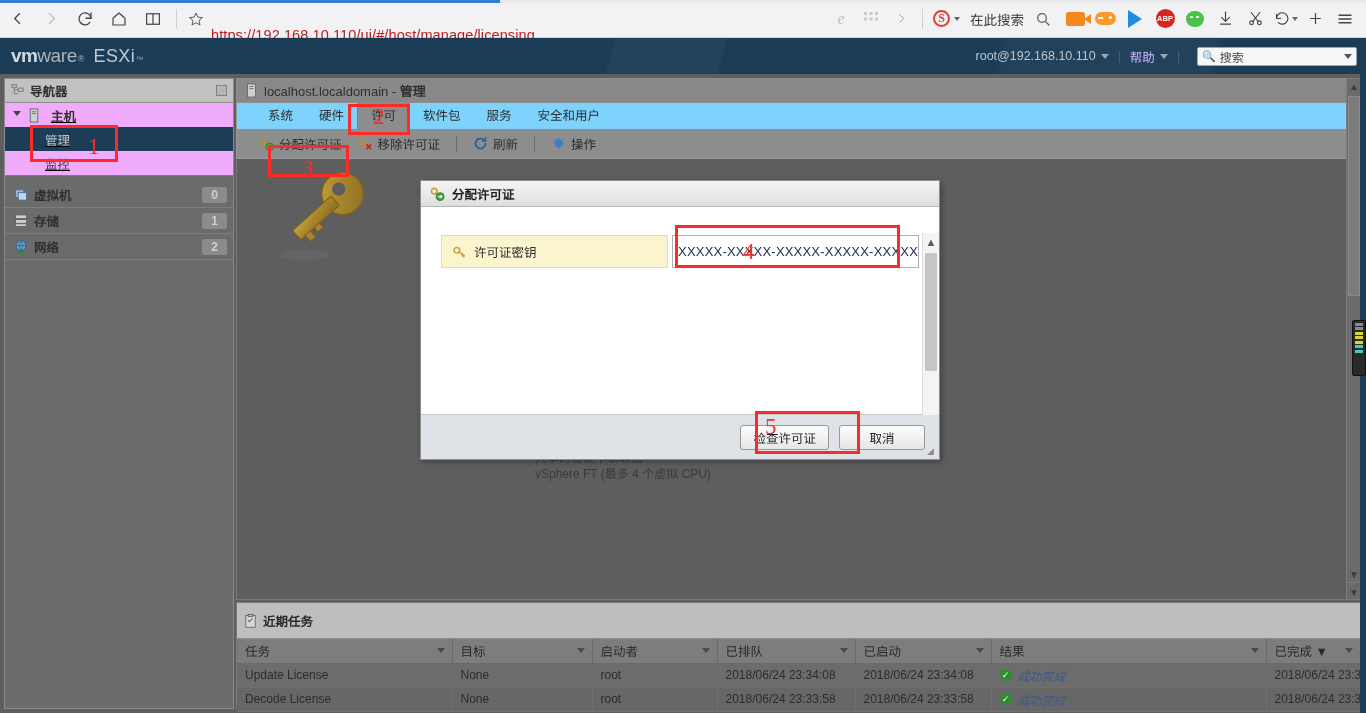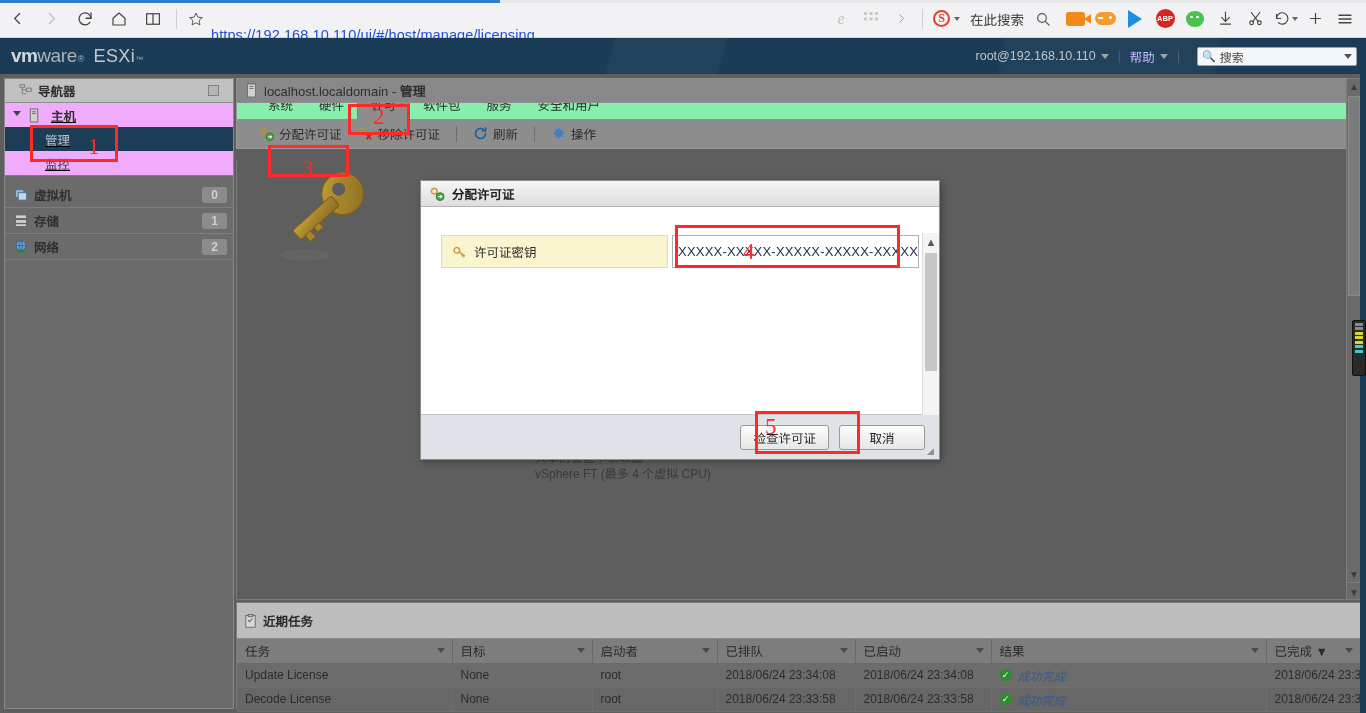--- a/index.html
+++ b/index.html
@@ -21,21 +21,21 @@
   .tabline2 { position:absolute; left:500px; top:0; width:866px; height:3px; background:#e9e9ec; }
   .nav-btn {
     width: 34px; height: 34px; display:flex; align-items:center; justify-content:center;
     color: #444; cursor: pointer; flex: 0 0 auto;
   }
   .nav-btn.disabled { color:#bbb; }
   .nav-btn svg { display:block; }
   .vsep { width:1px; height:20px; background:#d0d0d4; margin:0 6px; flex:0 0 auto; }
   .addr-star { width:26px; display:flex; align-items:center; justify-content:center; color:#5a5a5a; }
   .addr-url {
-    font-size: 14.5px; color: #1d4ed8; white-space: nowrap;
+    font-size: 14.5px; color: #b91c1c; white-space: nowrap;
     letter-spacing: .1px; padding-left: 2px; margin-top: 33px;
   }
   .addr-zone { display:flex; align-items:center; flex:1 1 auto; min-width:0; }
   .right-tools { display:flex; align-items:center; gap:0px; padding-right:6px; }
   .rt-ico { width:30px; height:30px; display:flex; align-items:center; justify-content:center; cursor:pointer; }
   .search-engine { display:flex; align-items:center; gap:4px; padding:0 2px 0 4px; cursor:pointer;}
   .se-circle {
     width:17px;height:17px;border-radius:50%;border:2px solid #e2412e;color:#e2412e;
     font-size:12px;font-weight:bold;display:flex;align-items:center;justify-content:center;
     font-family:"Liberation Serif",serif;
@@ -86,21 +86,21 @@
   .hdr-search .sbox-ic{font-size:11px;color:#4a4a4a;margin-right:4px;}
   .hdr-search .sbox-tx{font-size:12px;color:#4a4a4a;flex:1;}
   .hdr-search .sbox-ar{width:0;height:0;border-left:4px solid transparent;border-right:4px solid transparent;border-top:5px solid #555;}
 
   
   .body-area { position:absolute; left:0; top:74px; width:1366px; height:639px; background:#5e5e5e; }
 
   
   .sidebar { position:absolute; left:4px; top:4px; width:230px; height:631px; background:#6b6b6b; border:1px solid #8a8a8a;}
   .sb-title {
-    height:24px; background:#cfcfcf; display:flex; align-items:center; padding:0 14px;
+    height:24px; background:#cfcfcf; display:flex; align-items:center; padding:0 6px;
     border-bottom:1px solid #9a9a9a; font-size:12.5px; font-weight:bold; color:#333;
     filter: grayscale(1) brightness(.93);
   }
   .sb-title .t { margin-left:6px; }
   .sb-title .sq { margin-left:auto; width:11px;height:11px;border:1px solid #8a8a8a;background:#c4c4c4;}
   .sb-group { background:#f0abfc; border-bottom:1px solid #7d7d7d;text-decoration:underline;}
   .sb-row { height:24px; display:flex; align-items:center; font-size:12.5px; color:#3a3a3a; padding-left:8px; cursor:pointer;}
   .sb-row.host { font-weight:bold; color:#2f2f2f;}
   .sb-row.sel { background:#1d3c55; color:#b9c3ca; }
   .sb-row .arrow { width:0;height:0;border-left:4.5px solid #555; border-top:3.5px solid transparent;border-bottom:3.5px solid transparent; margin-right:5px;}
@@ -109,21 +109,21 @@
   .sb-sub { padding-left:36px; }
   .sb-item { height:26px; display:flex; align-items:center; padding-left:8px; font-size:12.5px; color:#2f2f2f; font-weight:bold; cursor:pointer; border-bottom:1px solid #7d7d7d;}
   .sb-item .cnt { margin-left:auto; margin-right:6px; background:#8b8b8b; color:#cfcfcf; font-size:12px; padding:1px 9px; border-radius:2px;}
   .sb-ico { width:16px;height:15px;margin-right:5px; display:inline-block;}
 
   
   .main { position:absolute; left:236px; top:4px; width:1126px; height:631px; }
   .mp-title { height:25px; background:#14b8a6; border:1px solid #9a9a9a; display:flex; align-items:center; padding:0 8px; font-size:13px; color:#2e2e2e; filter:grayscale(1) brightness(.92);}
   .mp-title .hn { font-weight:normal; color:#333;}
   .mp-title .hn b { font-weight:bold; }
-  .tabs { height:16px; background:#86efac; border-left:1px solid #9a9a9a;border-right:1px solid #9a9a9a; display:flex; align-items:flex-end; padding-left:18px; }
+  .tabs { height:26px; background:#7dd3fc; border-left:1px solid #9a9a9a;border-right:1px solid #9a9a9a; display:flex; align-items:flex-end; padding-left:18px; }
   .tab { font-size:12.5px; color:#2e2e2e; padding:3px 13px 5px; cursor:pointer; }
   .tab.active { background:#8d8d8d; border:1px solid #7e7e7e; border-bottom:none; border-radius:4px 4px 0 0; padding:3px 13px 5px;}
   .toolbar { height:30px; background:#8d8d8d; border:1px solid #9a9a9a; border-top:none; display:flex; align-items:center; padding-left:14px; gap:0;}
   .tb-btn { display:flex;align-items:center;gap:5px;font-size:12.5px;color:#2c2c2c;padding:3px 8px;cursor:pointer; white-space:nowrap;}
   .tb-sep { width:1px;height:16px;background:#6e6e6e;margin:0 8px;}
   .content-wrap { position:absolute; left:0; top:82px; width:1126px; height:440px; background:#5e5e5e; border:1px solid #7a7a7a; border-top:none; overflow:hidden;}
   .key-img { position:absolute; left:38px; top:12px; }
   .feat-list { position:absolute; left:298px; top:260px; font-size:12px; color:#3a3a3a; line-height:15.6px;}
   .feat-list div { white-space:nowrap; }
 

